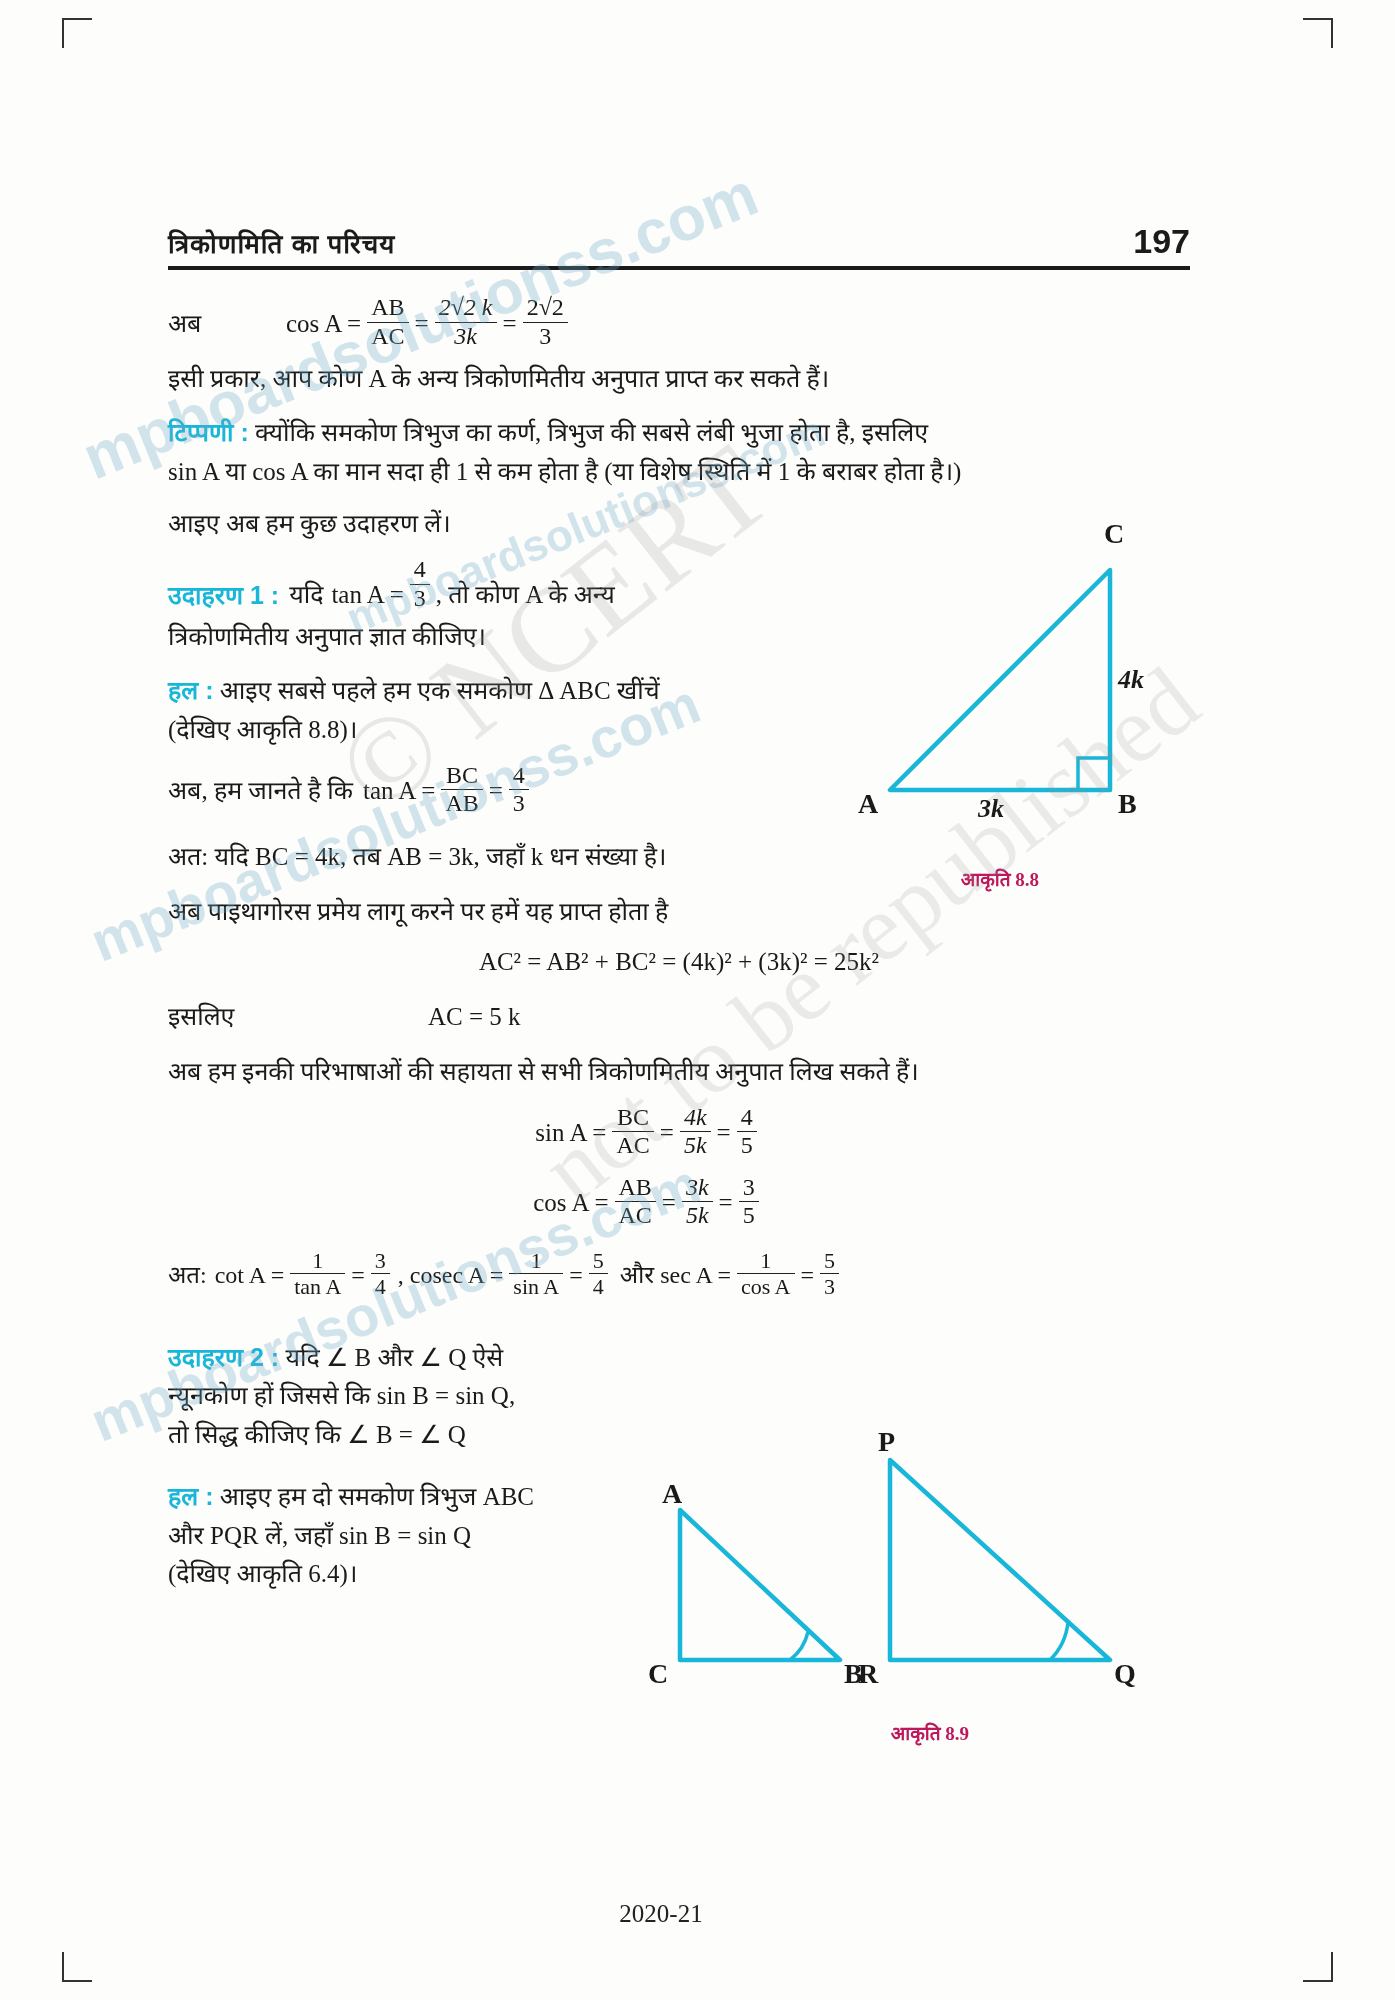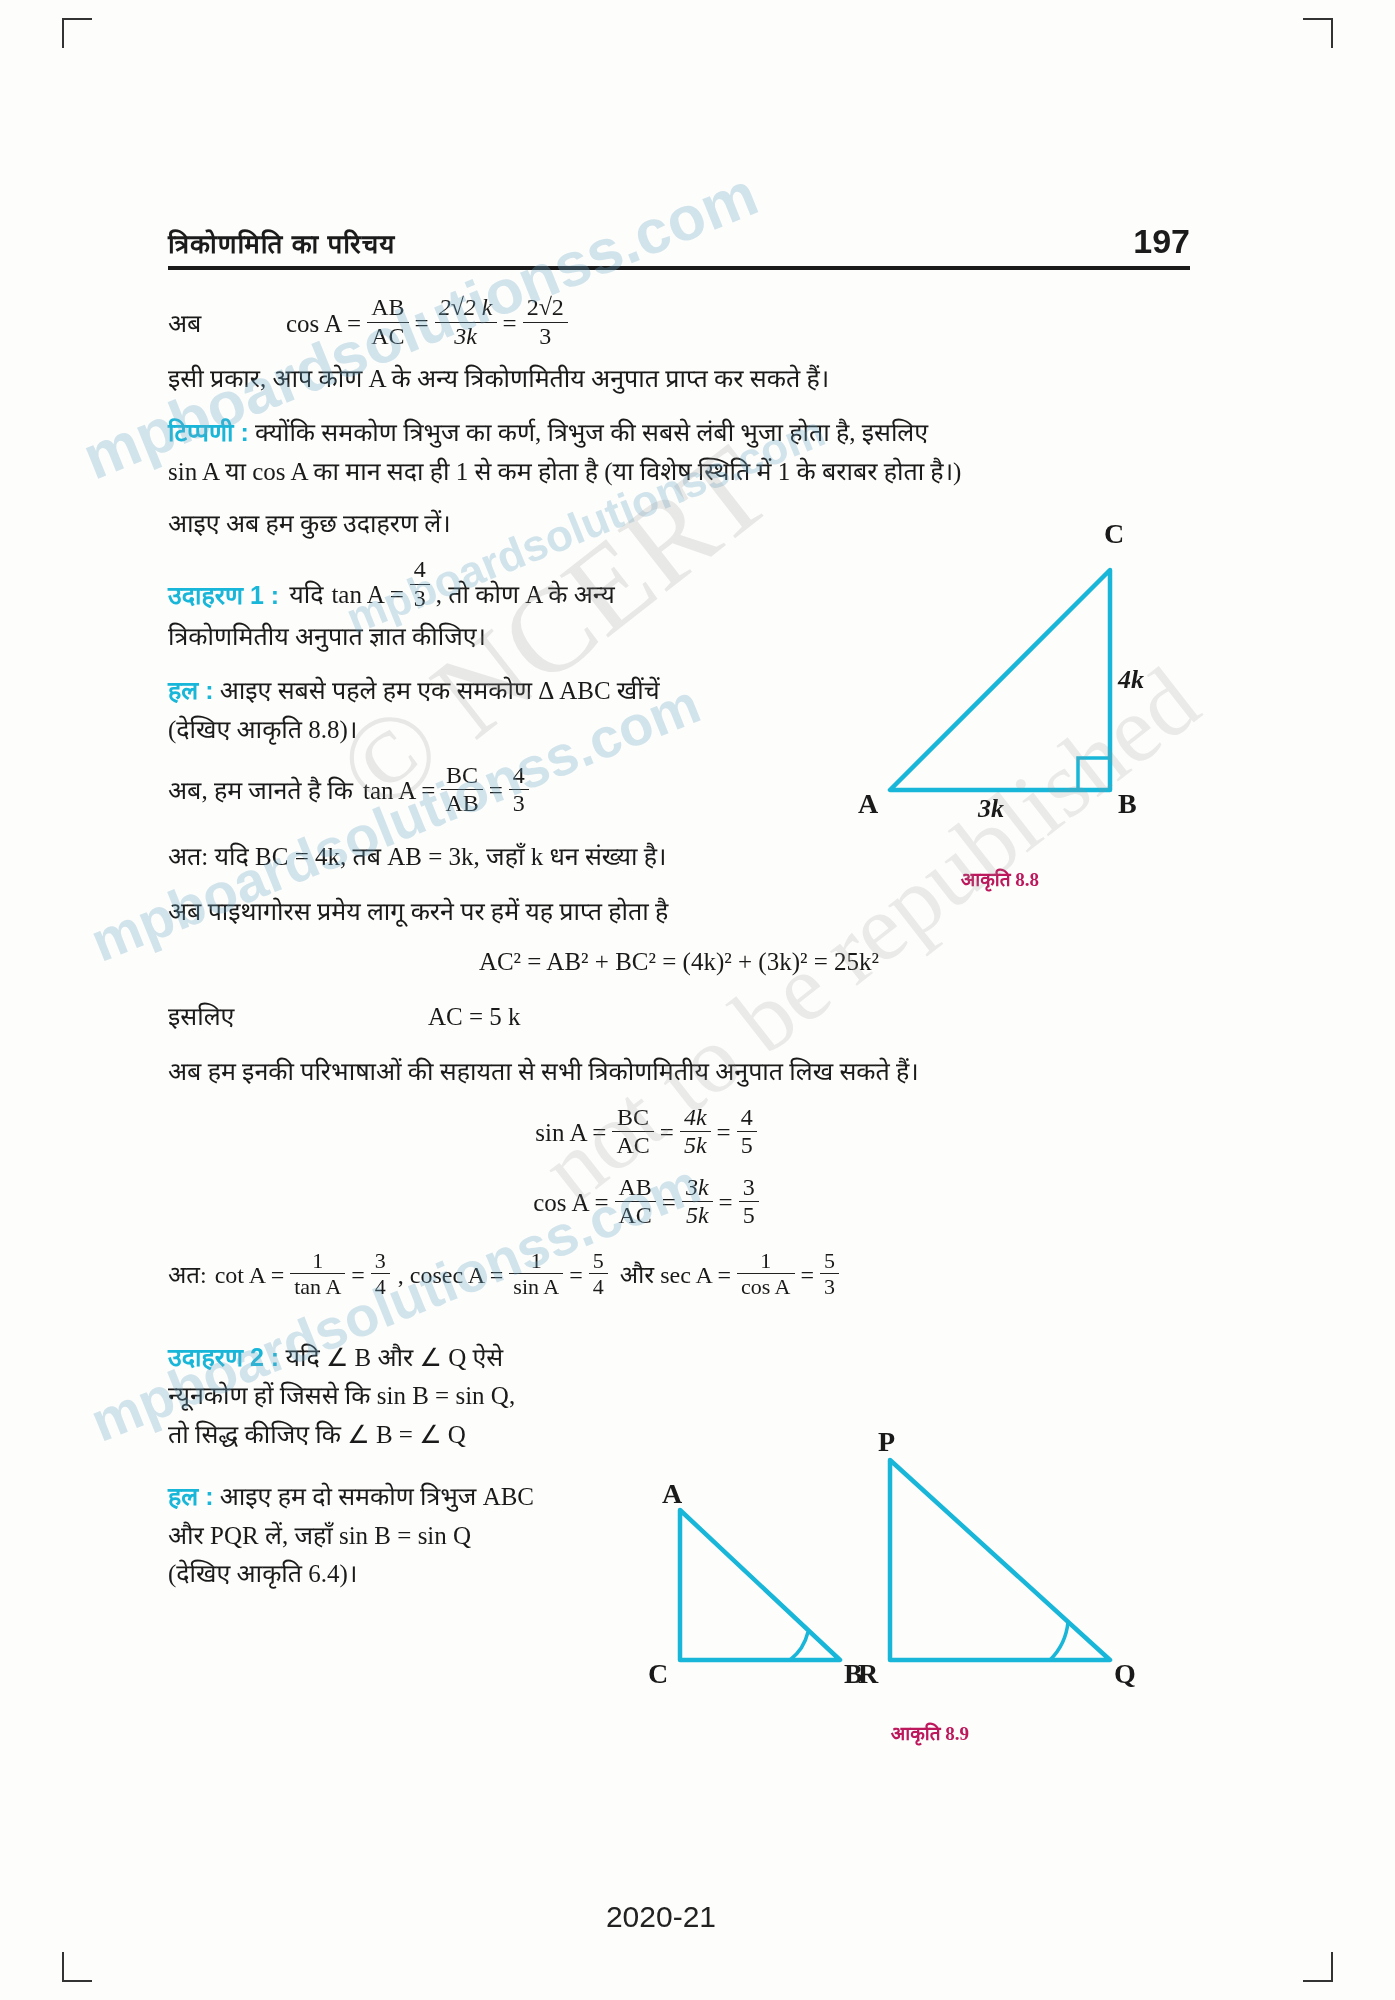--- a/index.html
+++ b/index.html
@@ -169,23 +169,23 @@
     pointer-events: none;
     user-select: none;
   }
 
   .footer {
     position: absolute;
     left: 0;
     top: 1900px;
     width: 1322px;
     text-align: center;
-    font-size: 30px;
+    font-size: 25px;
     color: #222;
-    font-family: Liberation Sans, sans-serif;
+    font-family: Liberation Serif, serif;
   }
 </style>
 </head>
 <body>
 
 <div class="page">
 
   <div class="crop crop-tl"></div>
   <div class="crop crop-tr"></div>
   <div class="crop crop-bl"></div>

